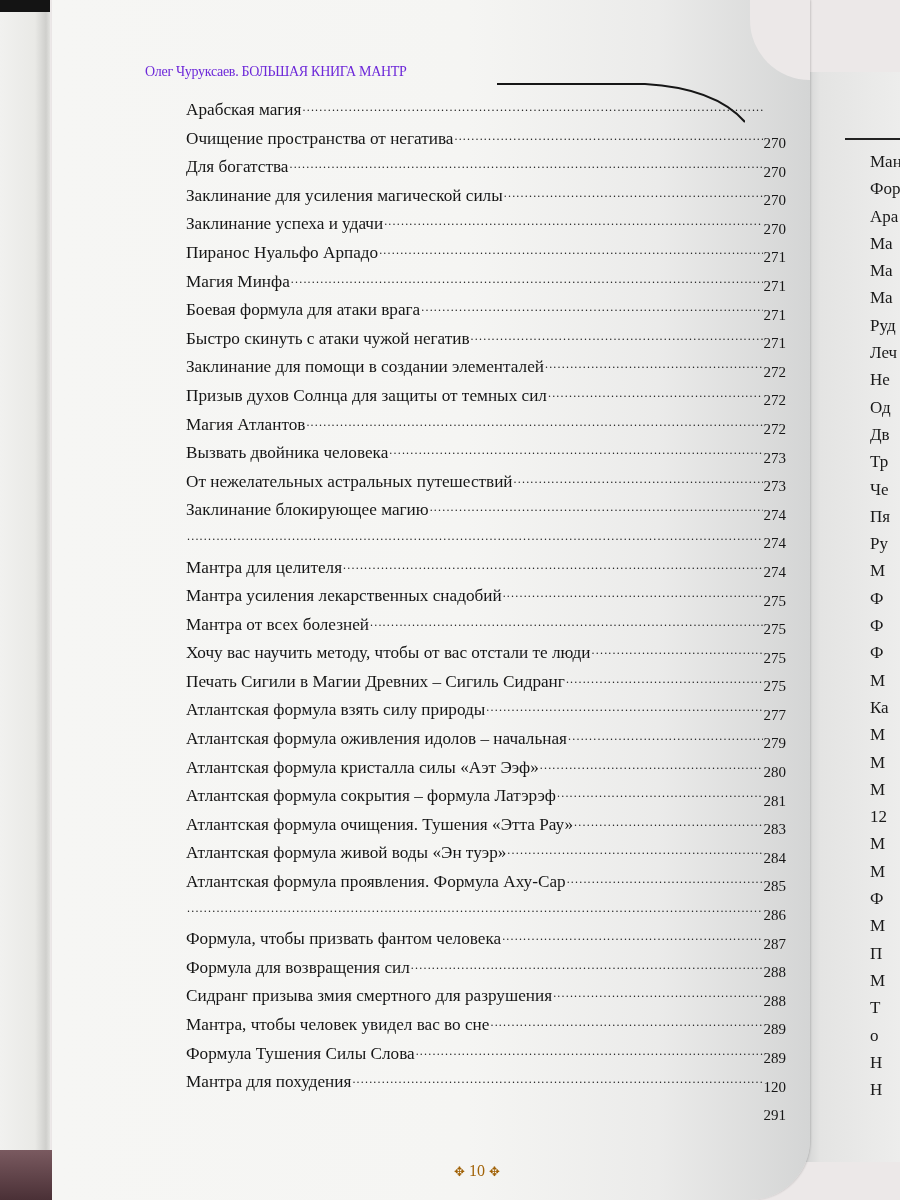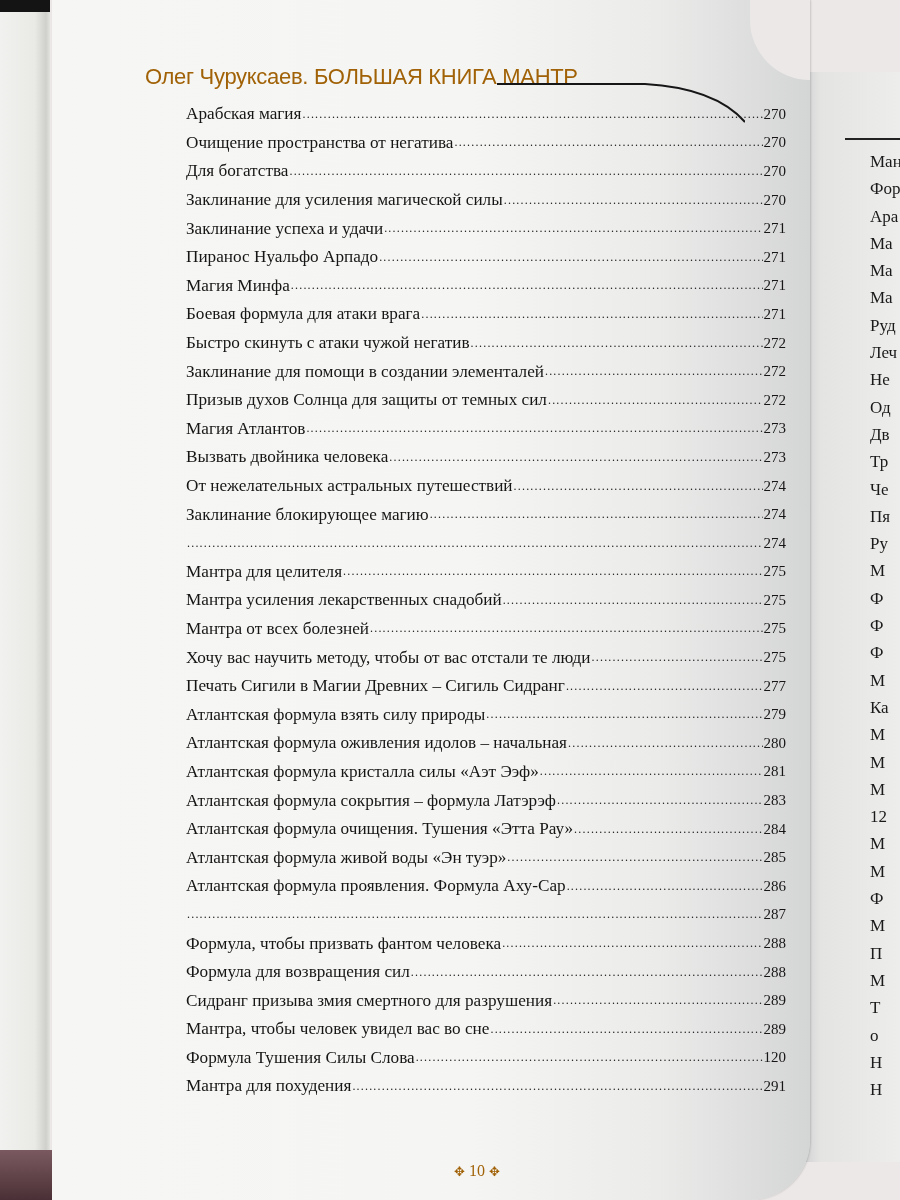--- a/index.html
+++ b/index.html
@@ -42,40 +42,40 @@
   .facing-rule {
     position: absolute; left: 845px; top: 138px; width: 60px; height: 2px; background: #222;
   }
   .facing-lines { position: absolute; left: 870px; top: 152px; }
   .facing-line {
     height: 27.3px; font-size: 17px; color: #1a1a1a; white-space: nowrap;
     font-family: "Liberation Serif", serif;
   }
 
   .running-head {
-    position: absolute; left: 145px; top: 64px; font-size: 22px; color: #a16207;
-    font-family: Liberation Sans, sans-serif; letter-spacing: -0.3px;
+    position: absolute; left: 145px; top: 64px; font-size: 14px; color: #6d28d9;
+    font-family: Liberation Serif, serif; letter-spacing: -0.3px;
   }
   .head-rule {
     position: absolute; left: 495px; top: 82px; width: 250px; height: 70px;
   }
   .toc { position: absolute; left: 186px; top: 100px; width: 600px; }
   .toc-row {
-    display: flex; align-items: center; height: 28.6px;
+    display: flex; align-items: flex-start; height: 28.6px;
     font-size: 17.2px; color: #161616;
   }
   .toc-title { white-space: nowrap; }
   .toc-dots {
     flex: 1; overflow: hidden; white-space: nowrap; margin: 0 1px;
     color: #222; font-size: 12px; letter-spacing: 1.2px;
   }
   .toc-dots::after {
     content: "..................................................................................................................................................................................................................";
   }
-  .toc-page { white-space: nowrap; font-size: 15px; }
+  .toc-page { white-space: nowrap; font-size: 15px; margin-top: 35px; }
   .folio {
     position: absolute; left: 454px; top: 1162px; font-size: 16px; color: #a16207;
   }
   .orn { font-size: 13px; }
 </style>
 </head>
 <body>
 
 <div class="cover-edge"></div>
 <div class="page-stack"></div>

